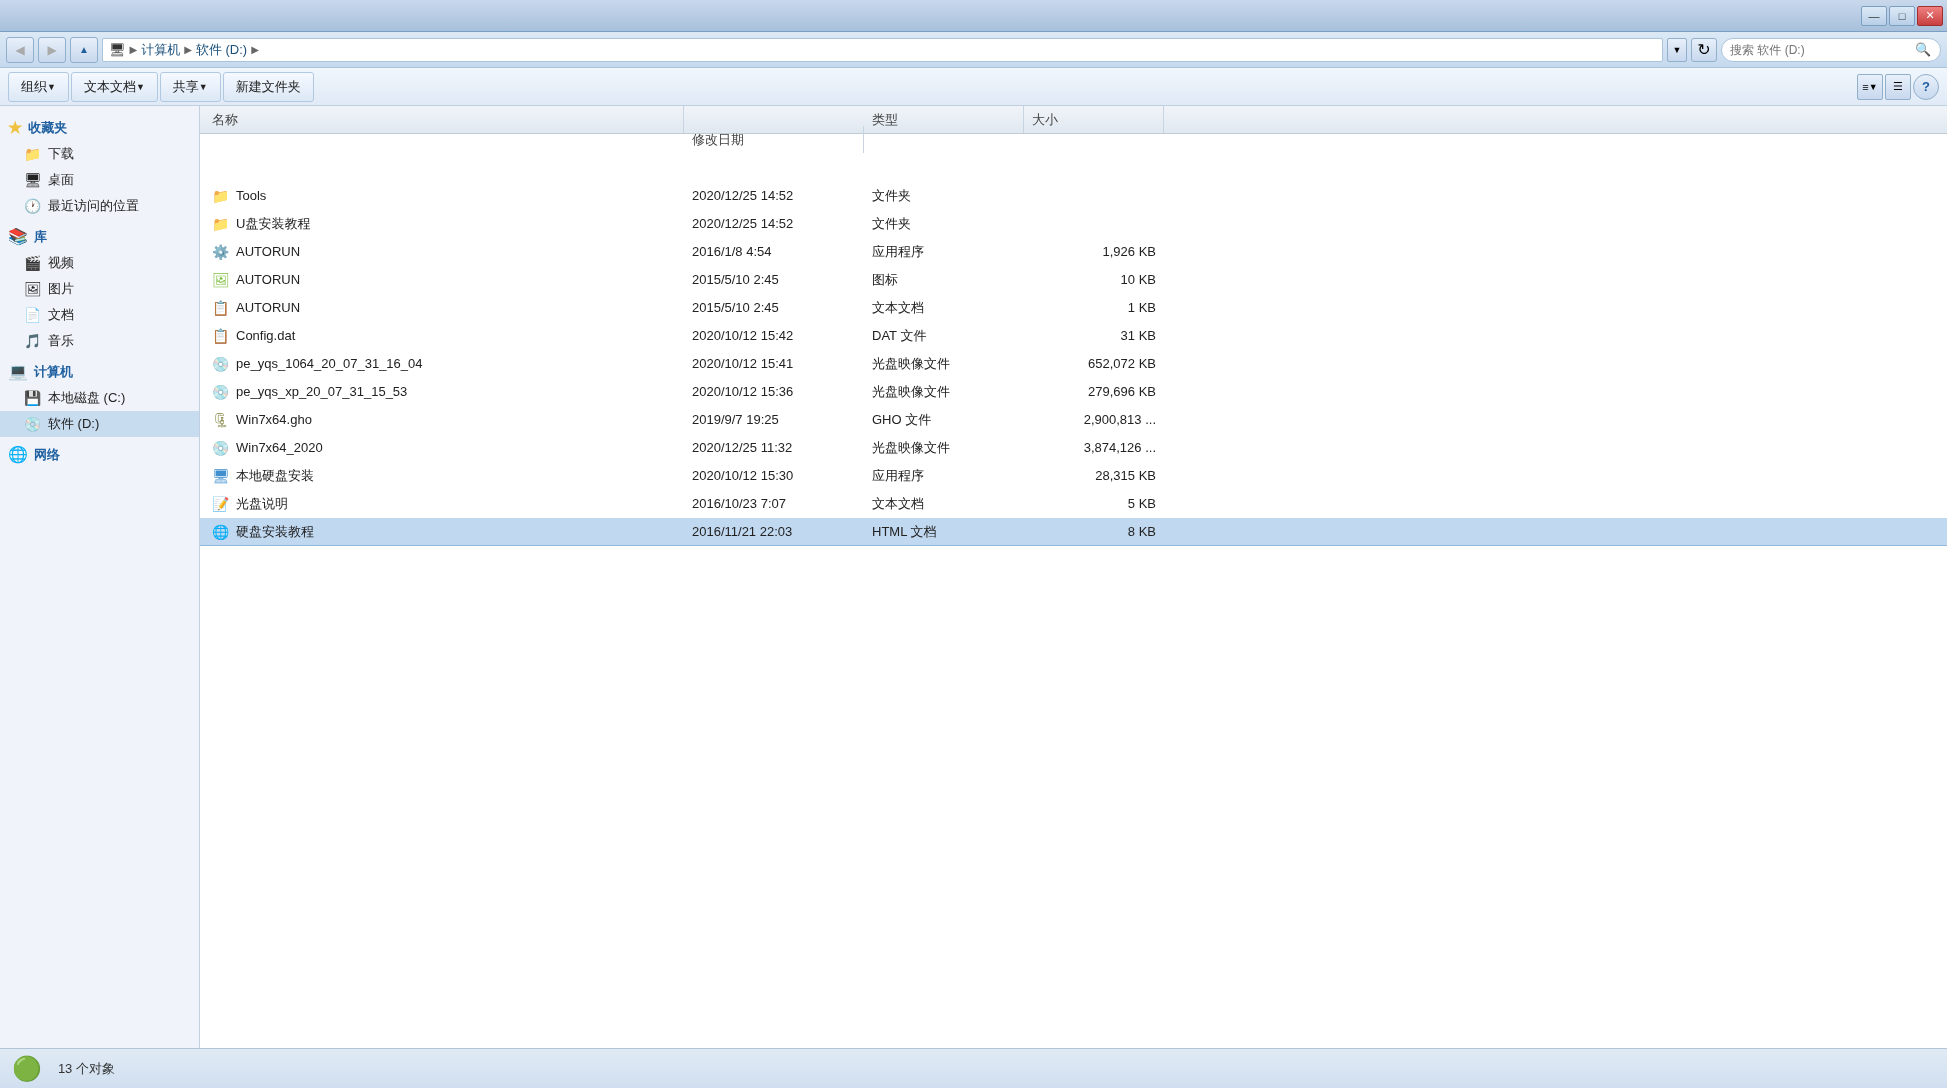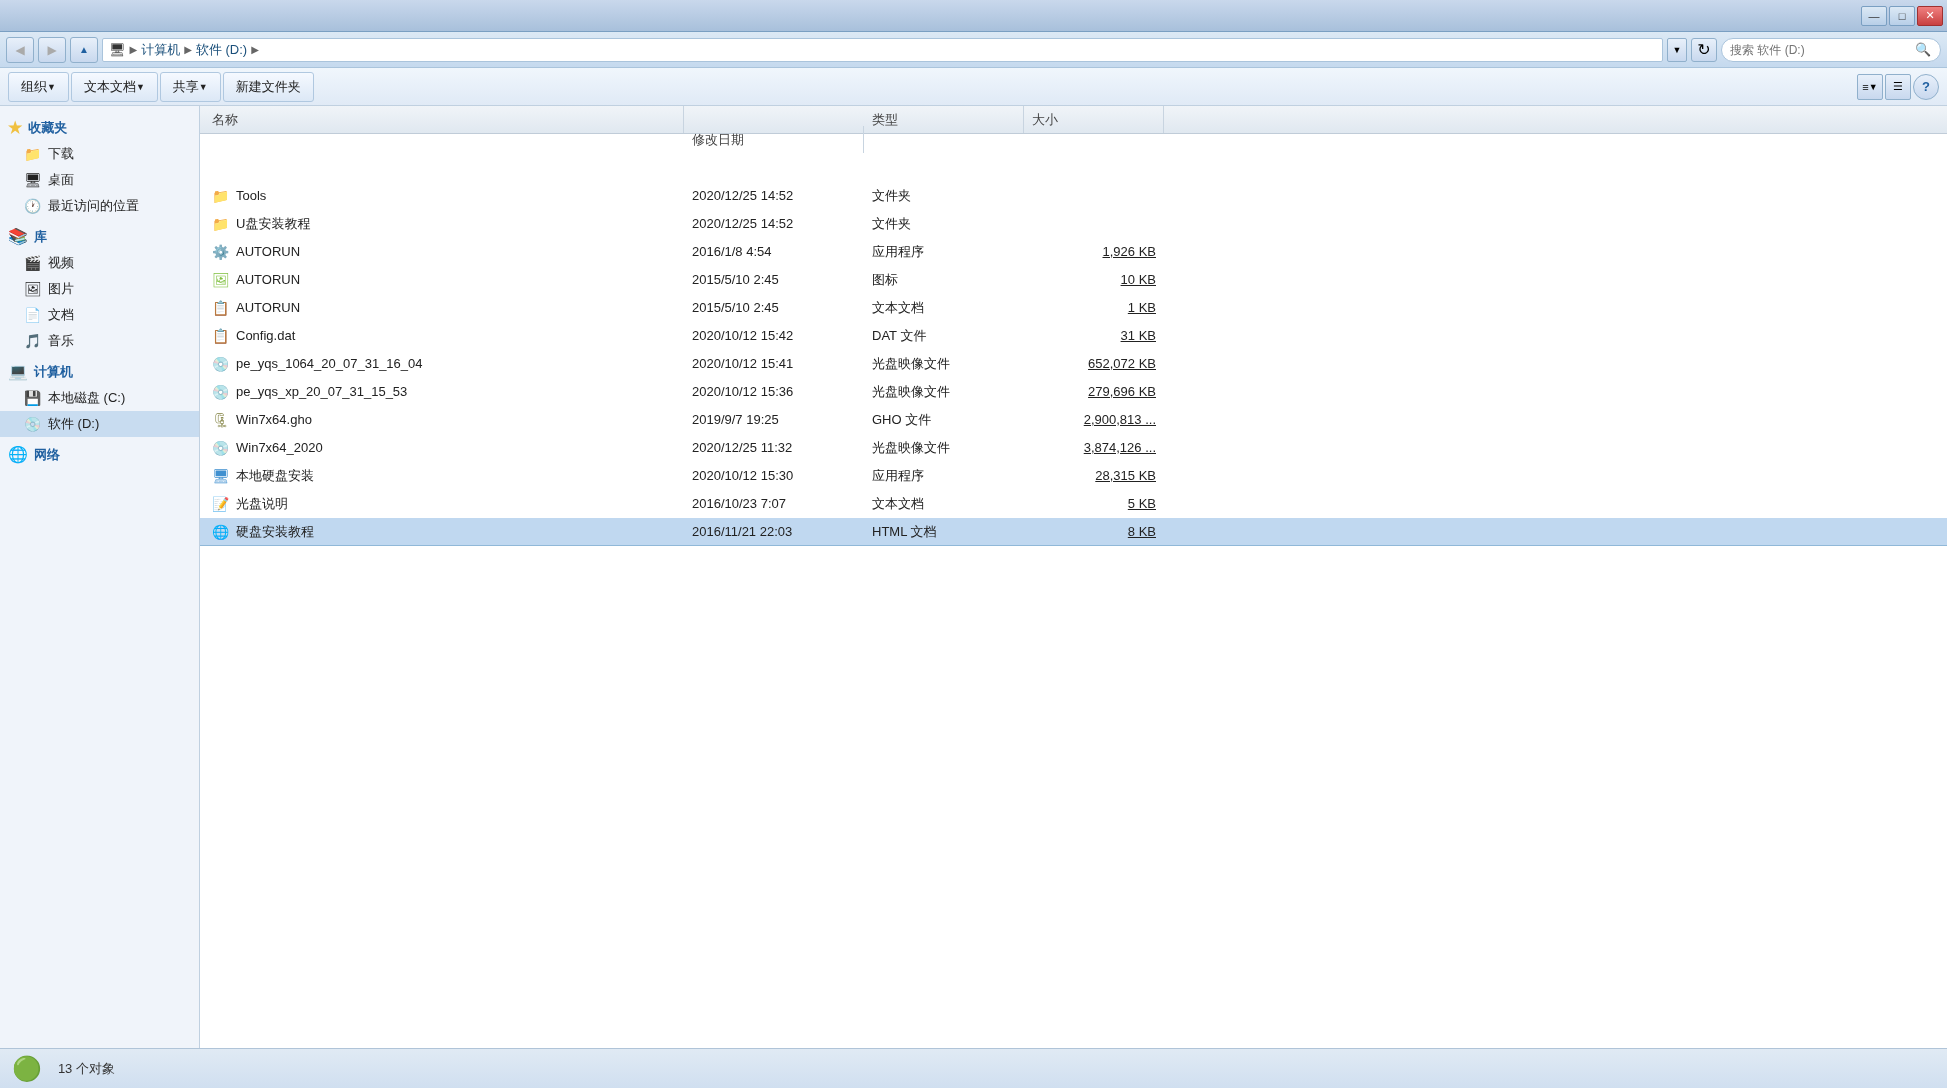--- a/index.html
+++ b/index.html
@@ -286,21 +286,21 @@
       white-space: nowrap;
       overflow: hidden;
       text-overflow: ellipsis;
       display: flex;
       align-items: center;
       gap: 6px;
     }
     .file-cell.name { width: 480px; }
     .file-cell.date { width: 180px; }
     .file-cell.type { width: 160px; }
-    .file-cell.size { width: 140px; text-align: right; justify-content: flex-end; text-decoration: underline; }
+    .file-cell.size { width: 140px; text-align: right; justify-content: flex-end; }
 
     
     .file-icon {
       width: 18px;
       height: 18px;
       flex-shrink: 0;
       display: inline-flex;
       align-items: center;
       justify-content: center;
       font-size: 14px;

